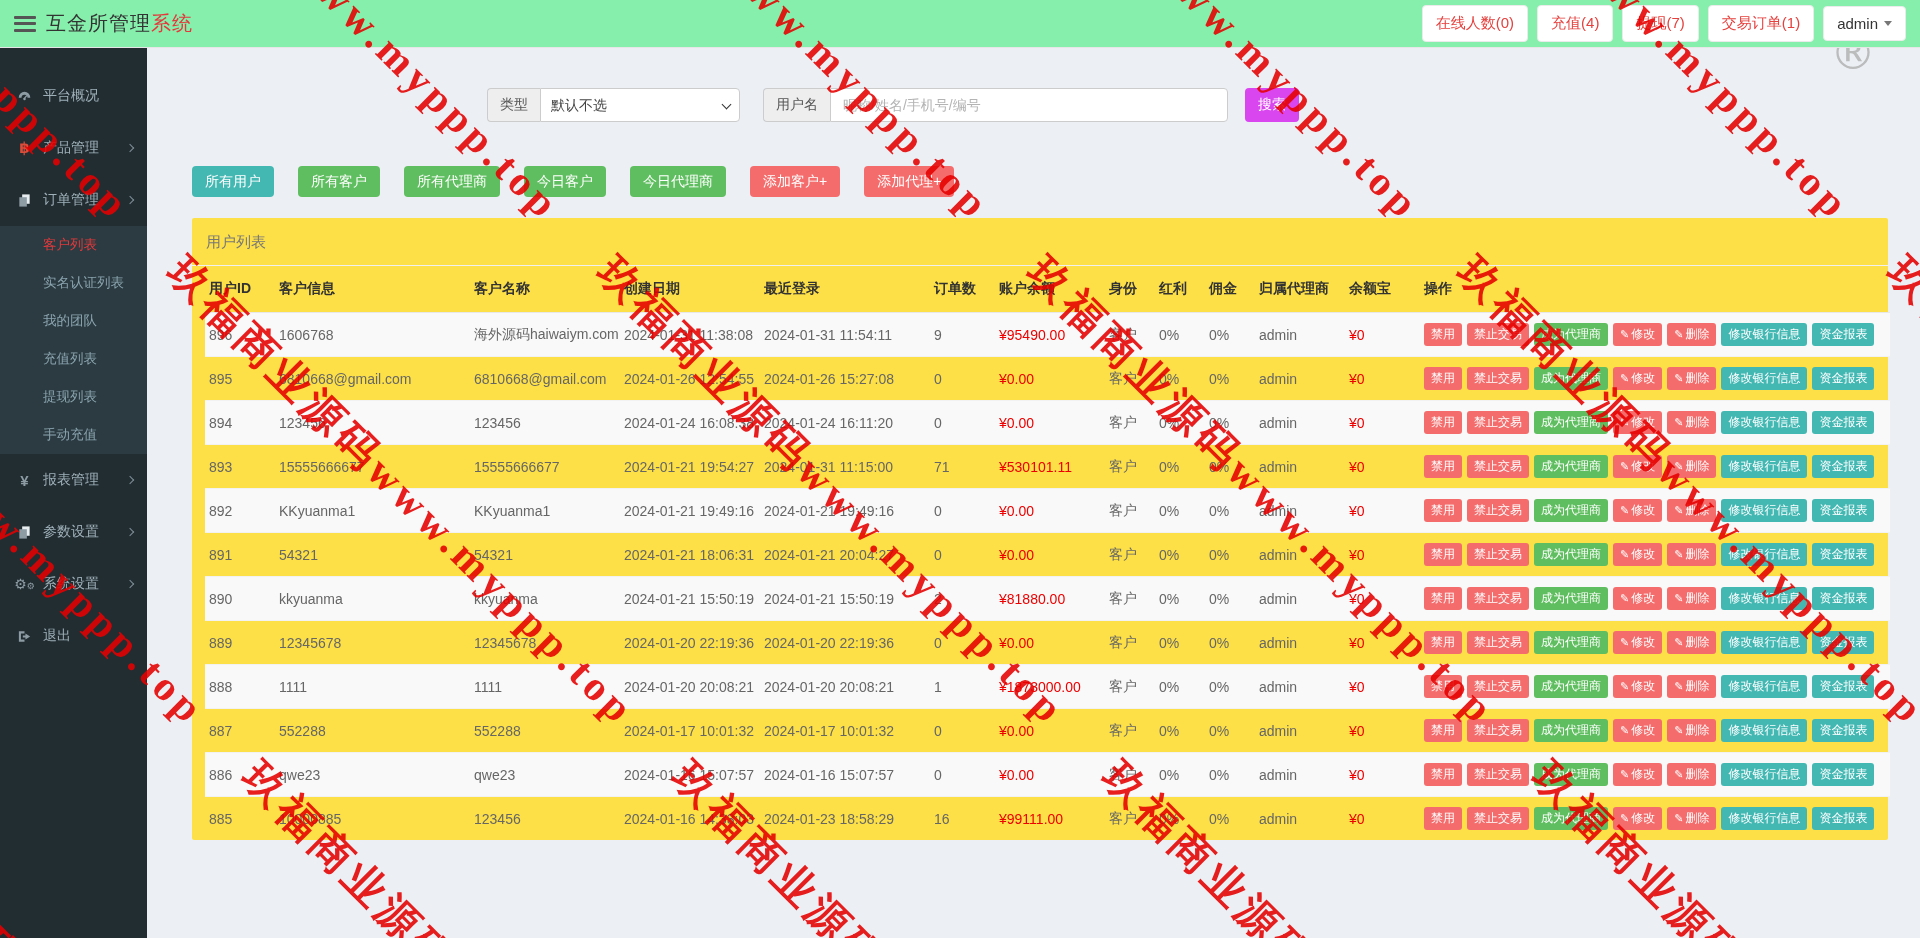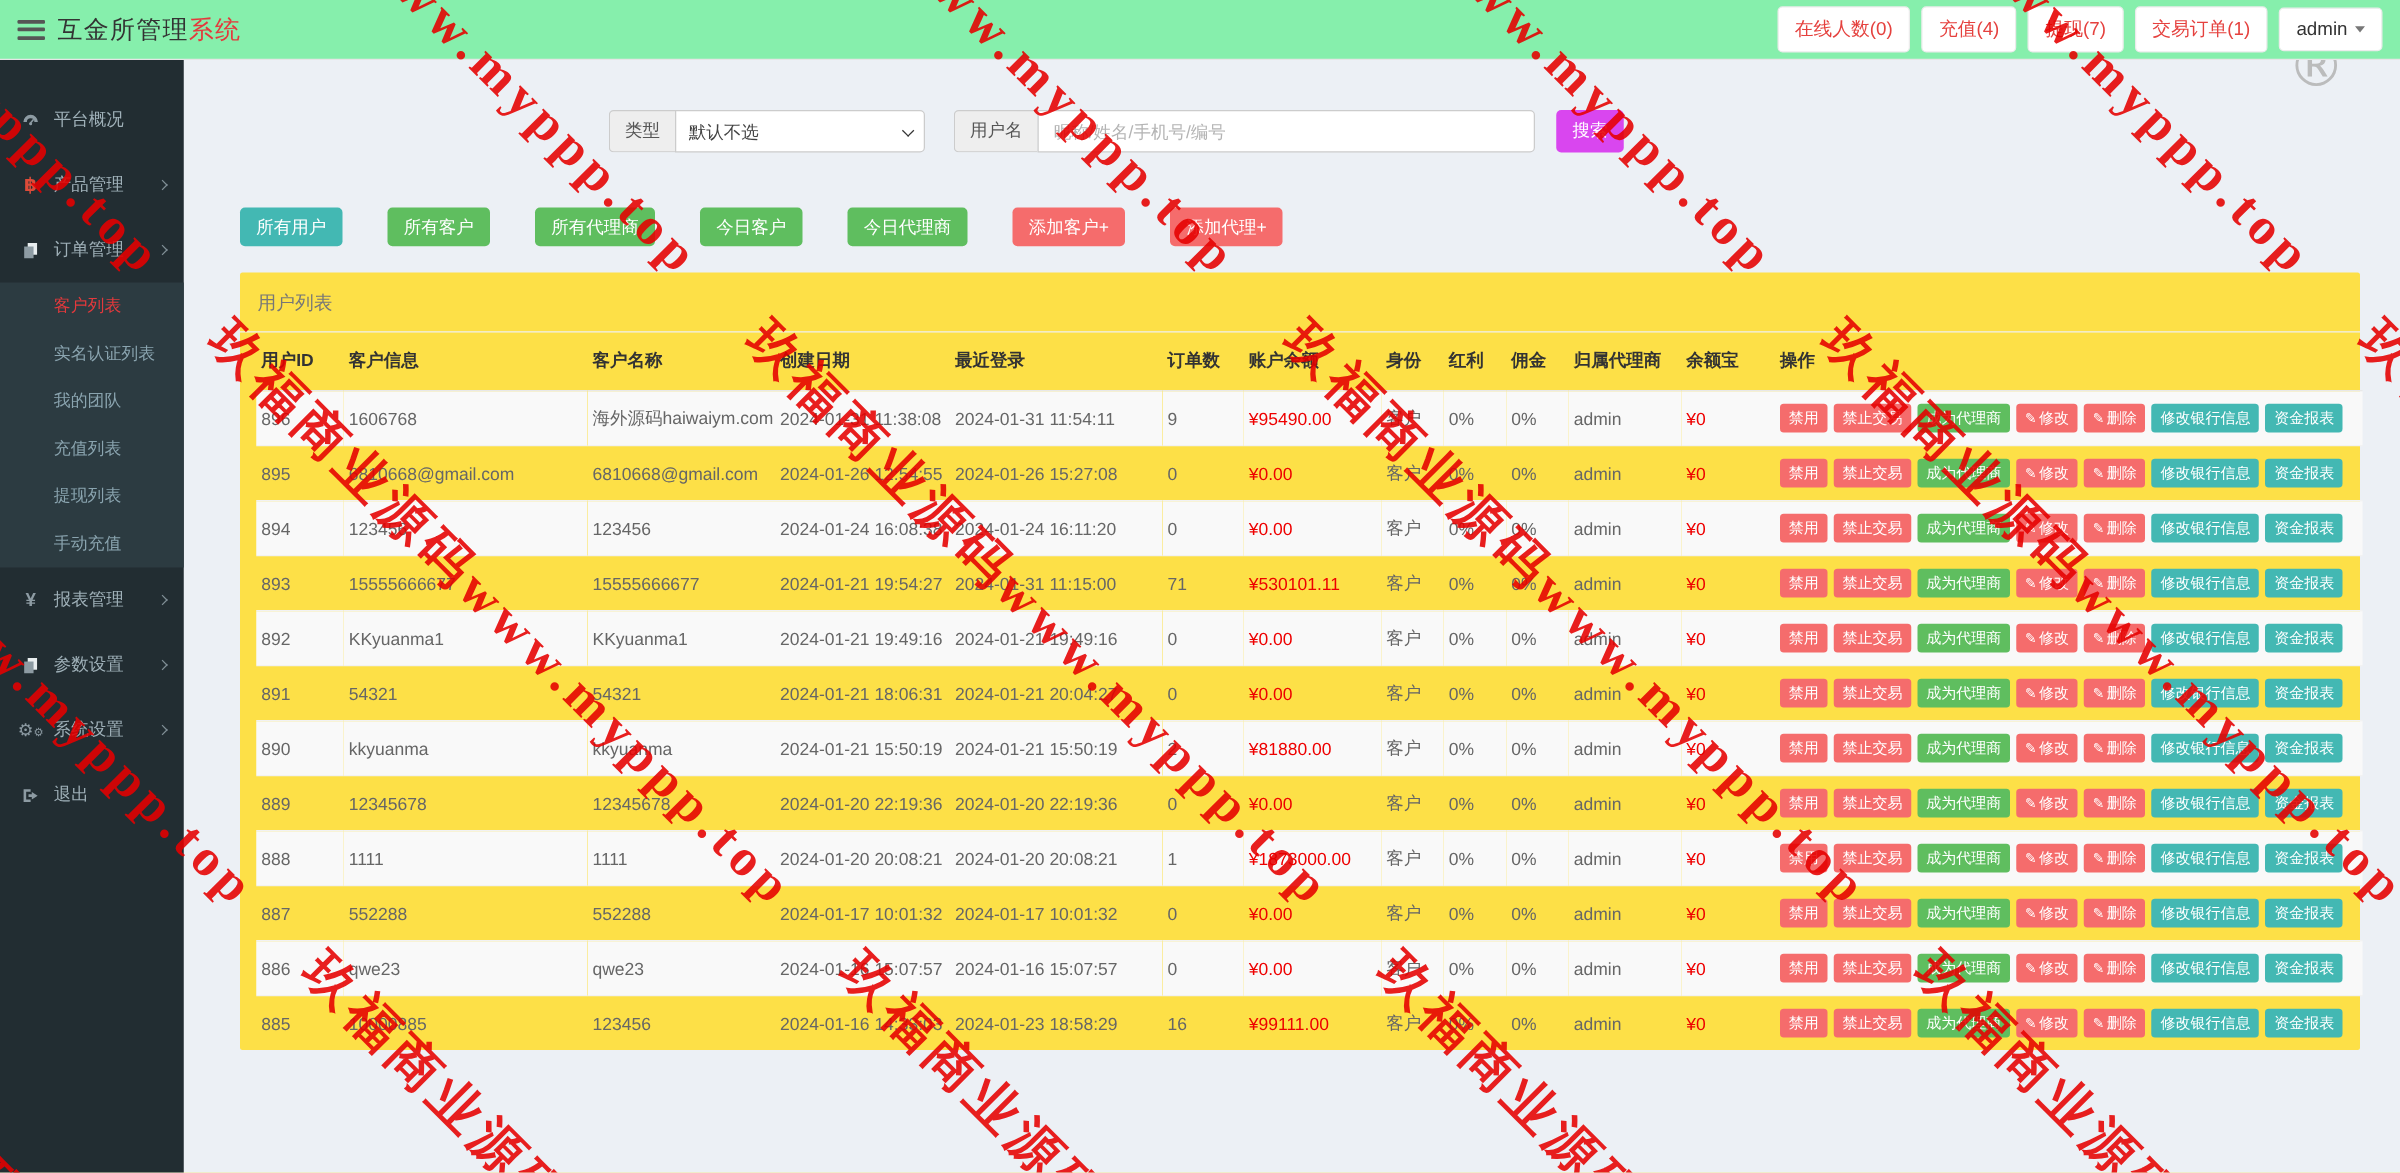--- a/index.html
+++ b/index.html
@@ -54,21 +54,21 @@
   .selwrap .selarrow { position:absolute; right:10px; top:13px; width:7px; height:7px;
     border:solid #333; border-width:0 1.6px 1.6px 0; transform:rotate(45deg); pointer-events:none; }
   .igroup input { height:34px; width:398px; border:1px solid #ccc; border-radius:0 4px 4px 0;
     font-size:14px; color:#444; padding:0 12px; outline:none; font-family:inherit; }
   .igroup input::placeholder { color:#b4b4b4; }
   .gap23 { width:23px; }
   .btn { border:none; border-radius:4px; color:#fff; font-size:14px; cursor:pointer;
     font-family:inherit; white-space:nowrap; }
   .btn-search { background:#d946ef; height:34px; padding:0 13px; margin-left:17px; }
 
-  .toolbar { display:flex; gap:36px; margin-top:44px; }
+  .toolbar { display:flex; gap:24px; margin-top:44px; }
   .tbtn { height:31px; padding:0 13px; font-size:14px; }
   .btn-teal { background:#43b8b3; }
   .btn-green { background:#5fbe5f; }
   .btn-red { background:#f56c6c; }
 
   
   .panel { background:#fde047; margin-top:21px; border-radius:2px; min-height:600px; }
   .panel-title { color:#777; font-size:15px; padding:15px 16px 13px 14px; border-bottom:1px solid #f0f0f0; }
   table { border-collapse:collapse; table-layout:fixed; margin:0 13px; width:1685px; }
   thead th { text-align:left; font-size:14px; color:#333; font-weight:bold; padding:14px 4px;

